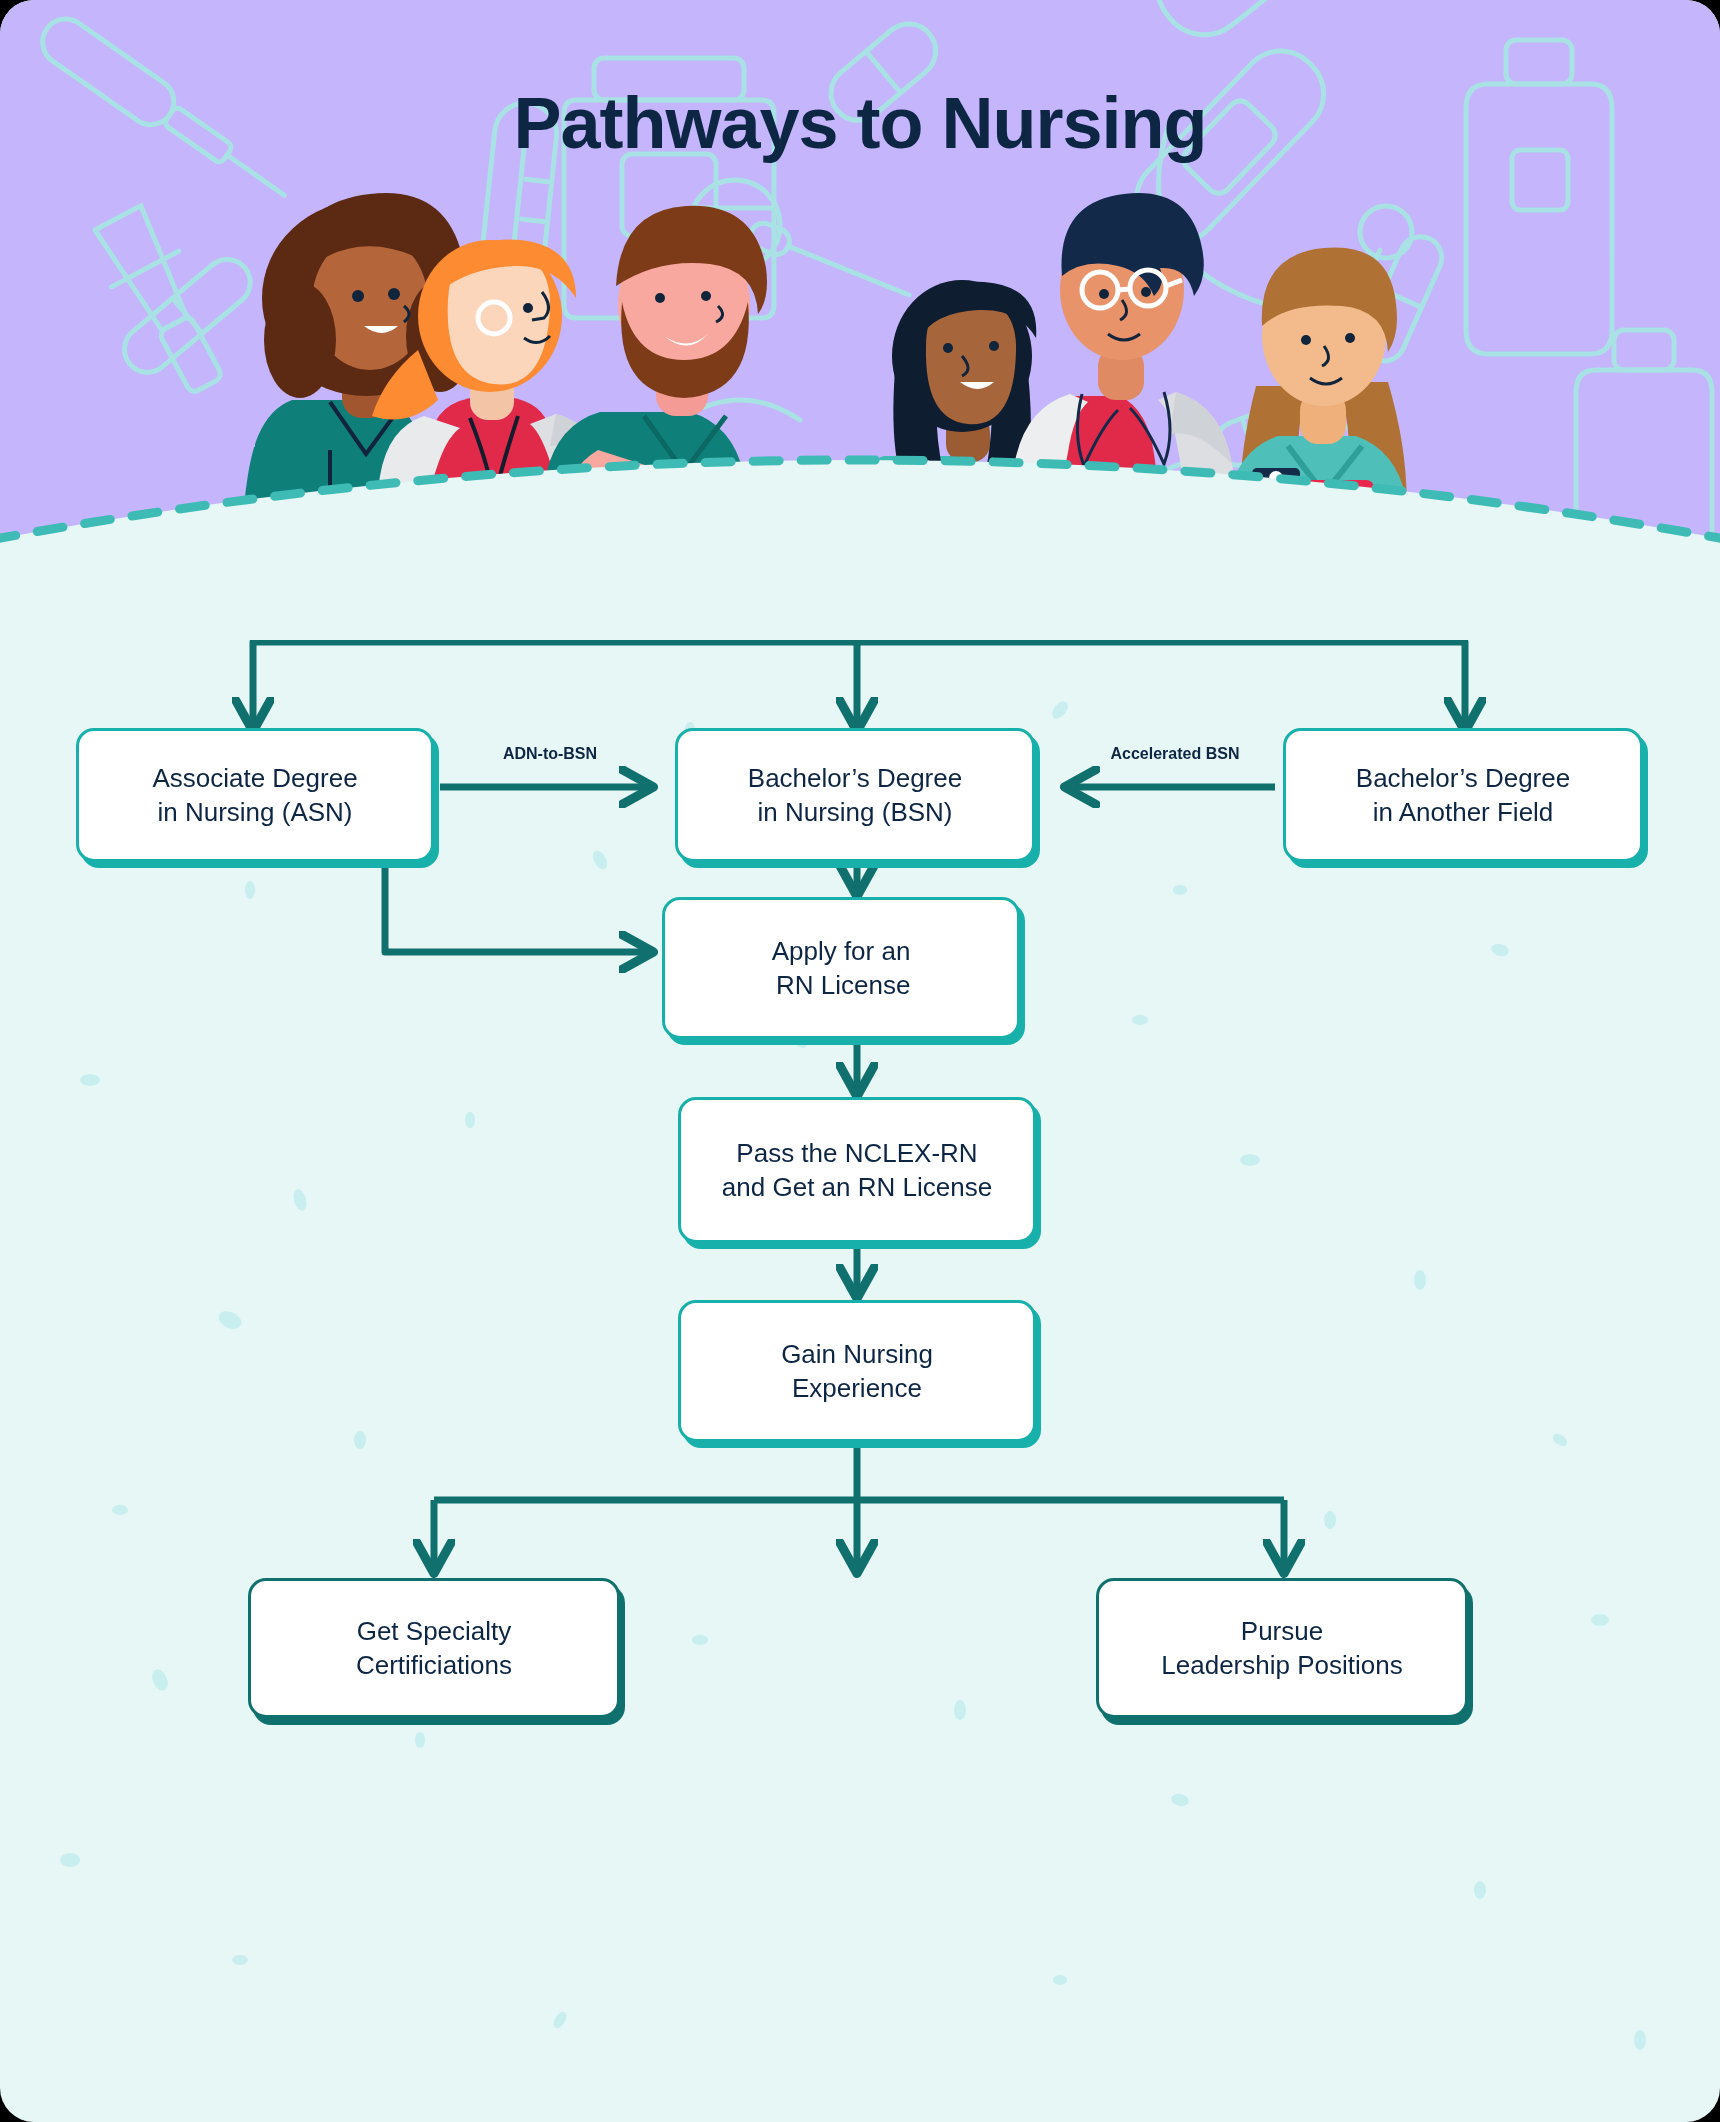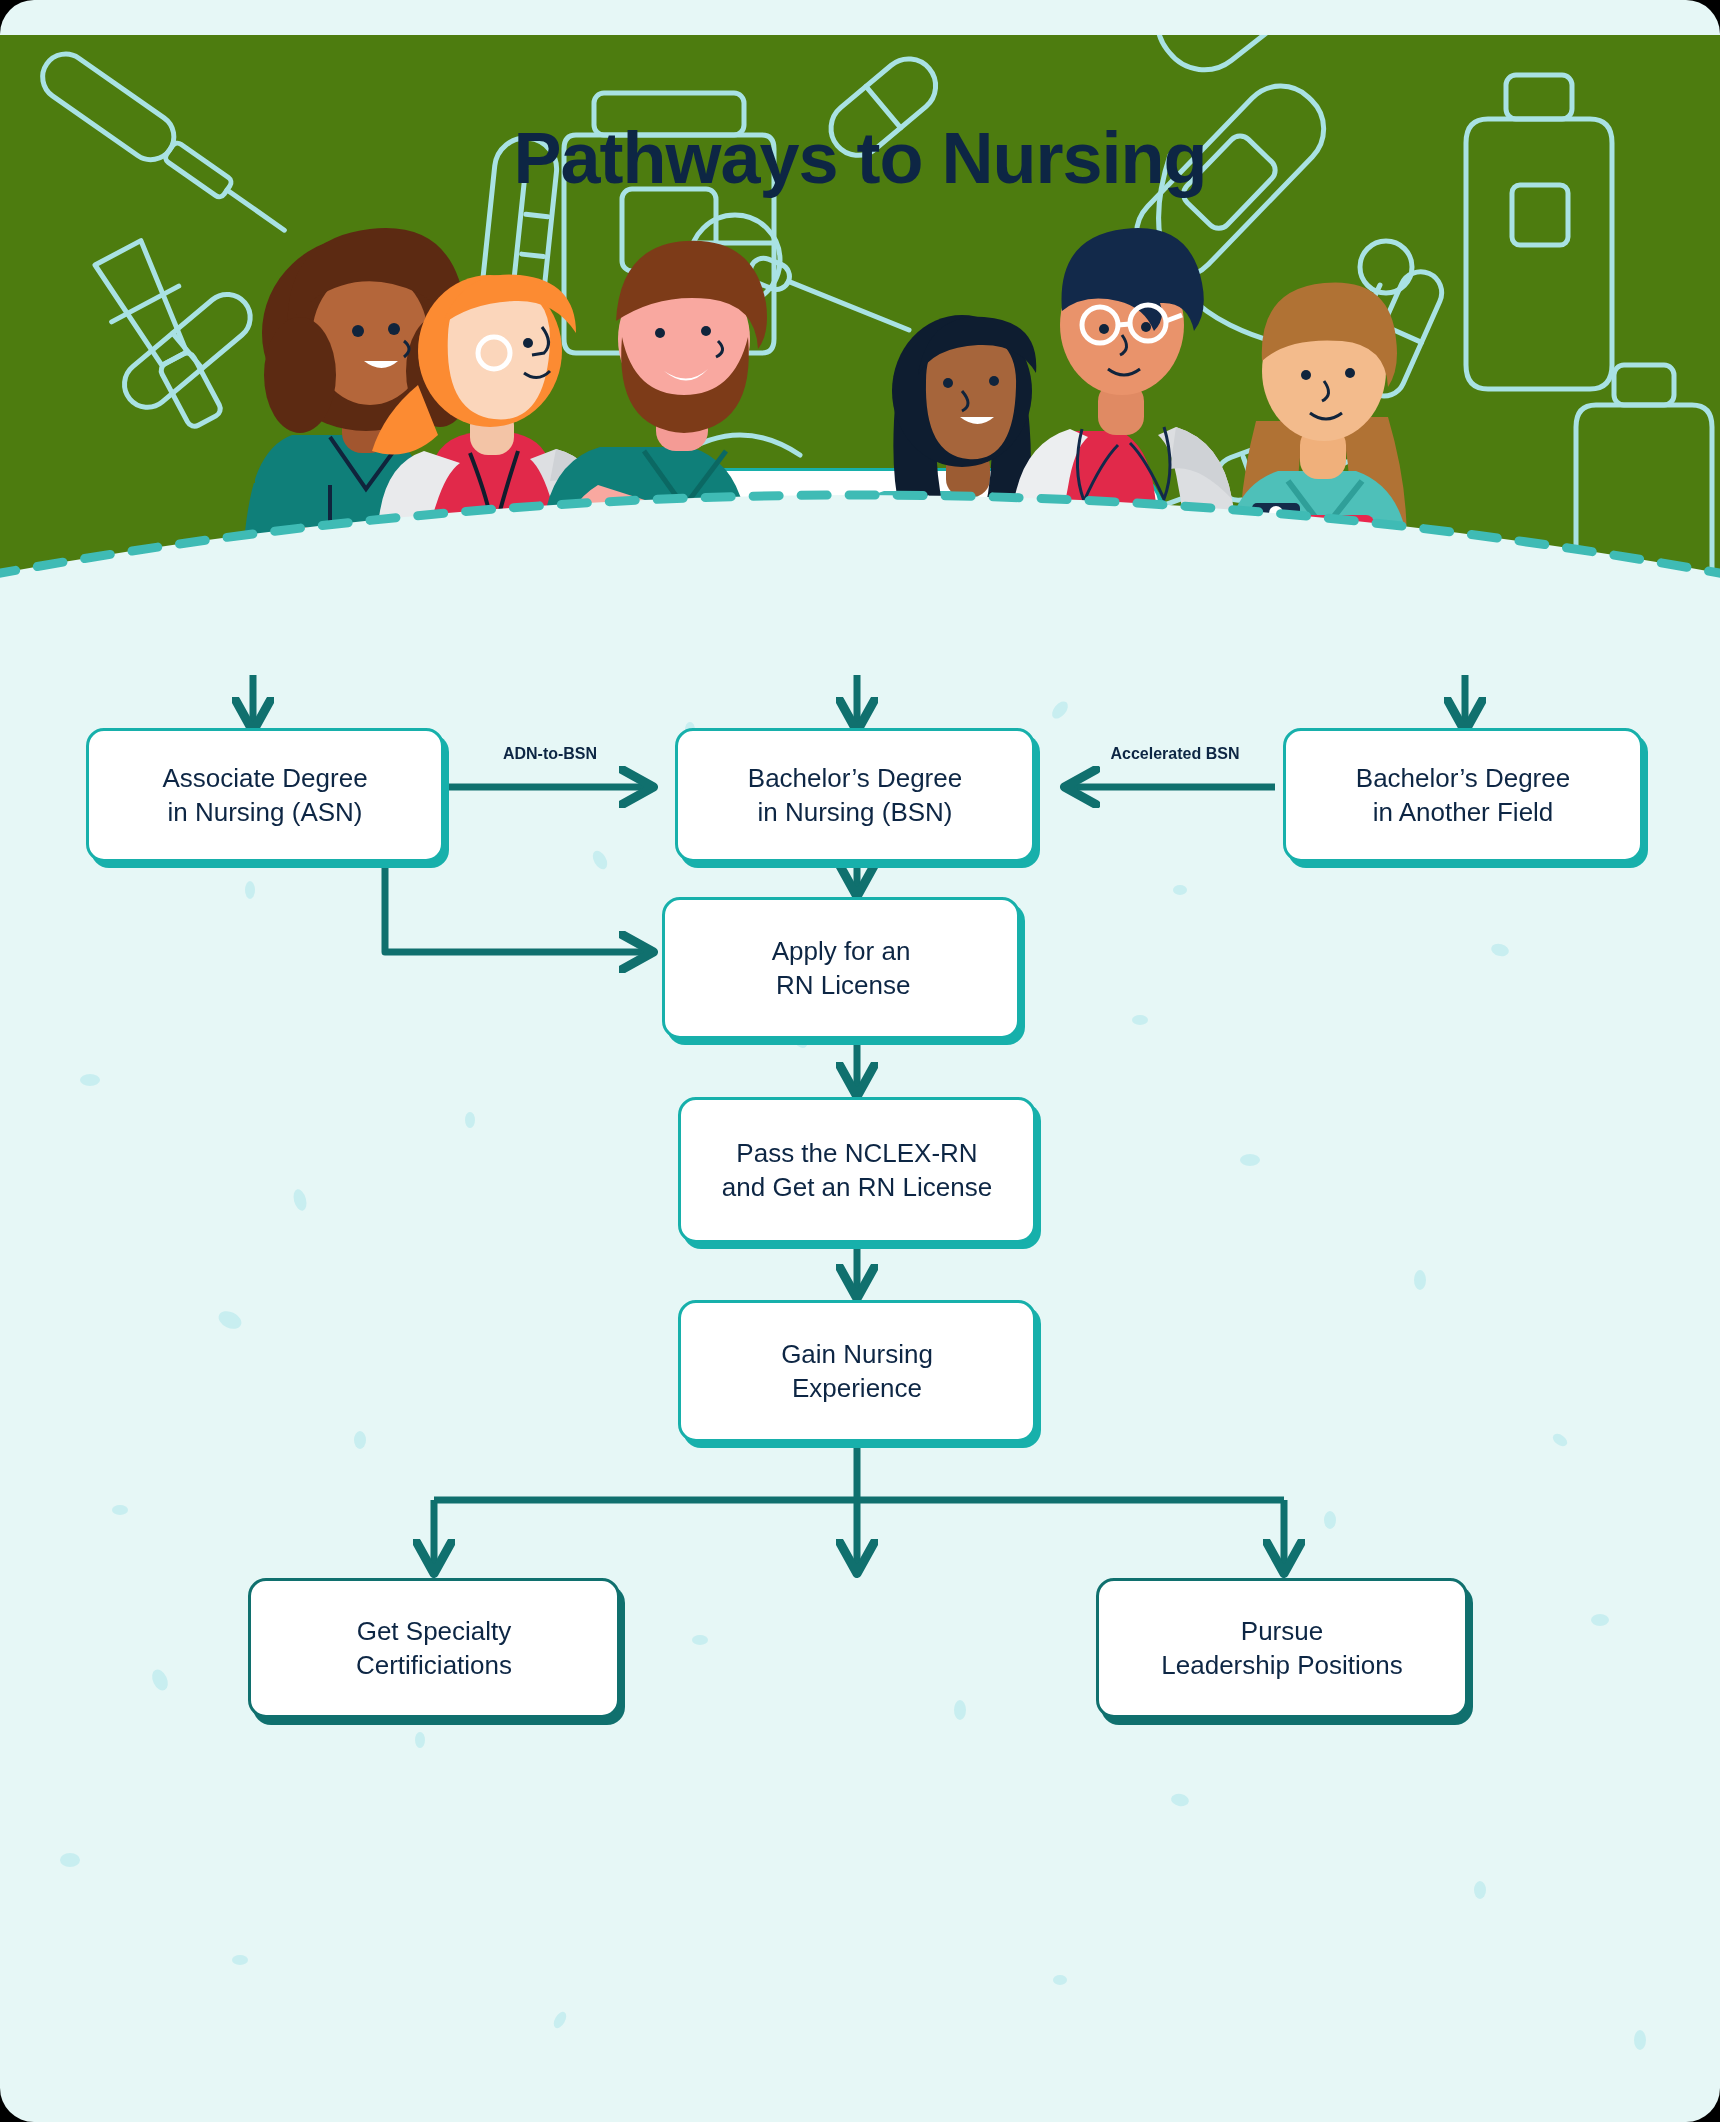--- a/index.html
+++ b/index.html
@@ -25,23 +25,22 @@
     overflow: hidden;
     background: #e6f7f6;
   }
 
   
   #header-band {
     position: absolute;
     left: 0; top: 0;
     width: 1720px;
     height: 640px;
-    background: #4d7c0f;
+    background: #c4b5fd;
     overflow: hidden;
-    margin-top: 35px;
   }
 
   #header-pattern {
     position: absolute;
     left: 0; top: 0;
     width: 1720px; height: 640px;
     opacity: 1;
   }
 
   #poster-title {
@@ -547,21 +546,21 @@
         <path d="M857 885 L857 940"></path>
         <path d="M434 940 L1284 940"></path>
         <path d="M434 940 L434 1010" marker-end="url(#arrow)"></path>
         <path d="M857 940 L857 1010" marker-end="url(#arrow)"></path>
         <path d="M1284 940 L1284 1010" marker-end="url(#arrow)"></path>
       </g>
     </svg>
 
     <div class="node pill" style="left:562px; top:-92px; width:600px; height:82px; font-size:29px;">High School Diploma</div>
 
-    <div class="node teal" style="left:86px; top:168px; width:358px; height:134px;">
+    <div class="node teal" style="left:76px; top:168px; width:358px; height:134px;">
       <span>Associate Degree<br>in Nursing (ASN)</span>
     </div>
 
     <div class="node teal" style="left:675px; top:168px; width:360px; height:134px;">
       <span>Bachelor’s Degree<br>in Nursing (BSN)</span>
     </div>
 
     <div class="node teal" style="left:1283px; top:168px; width:360px; height:134px;">
       <span>Bachelor’s Degree<br>in Another Field</span>
     </div>

